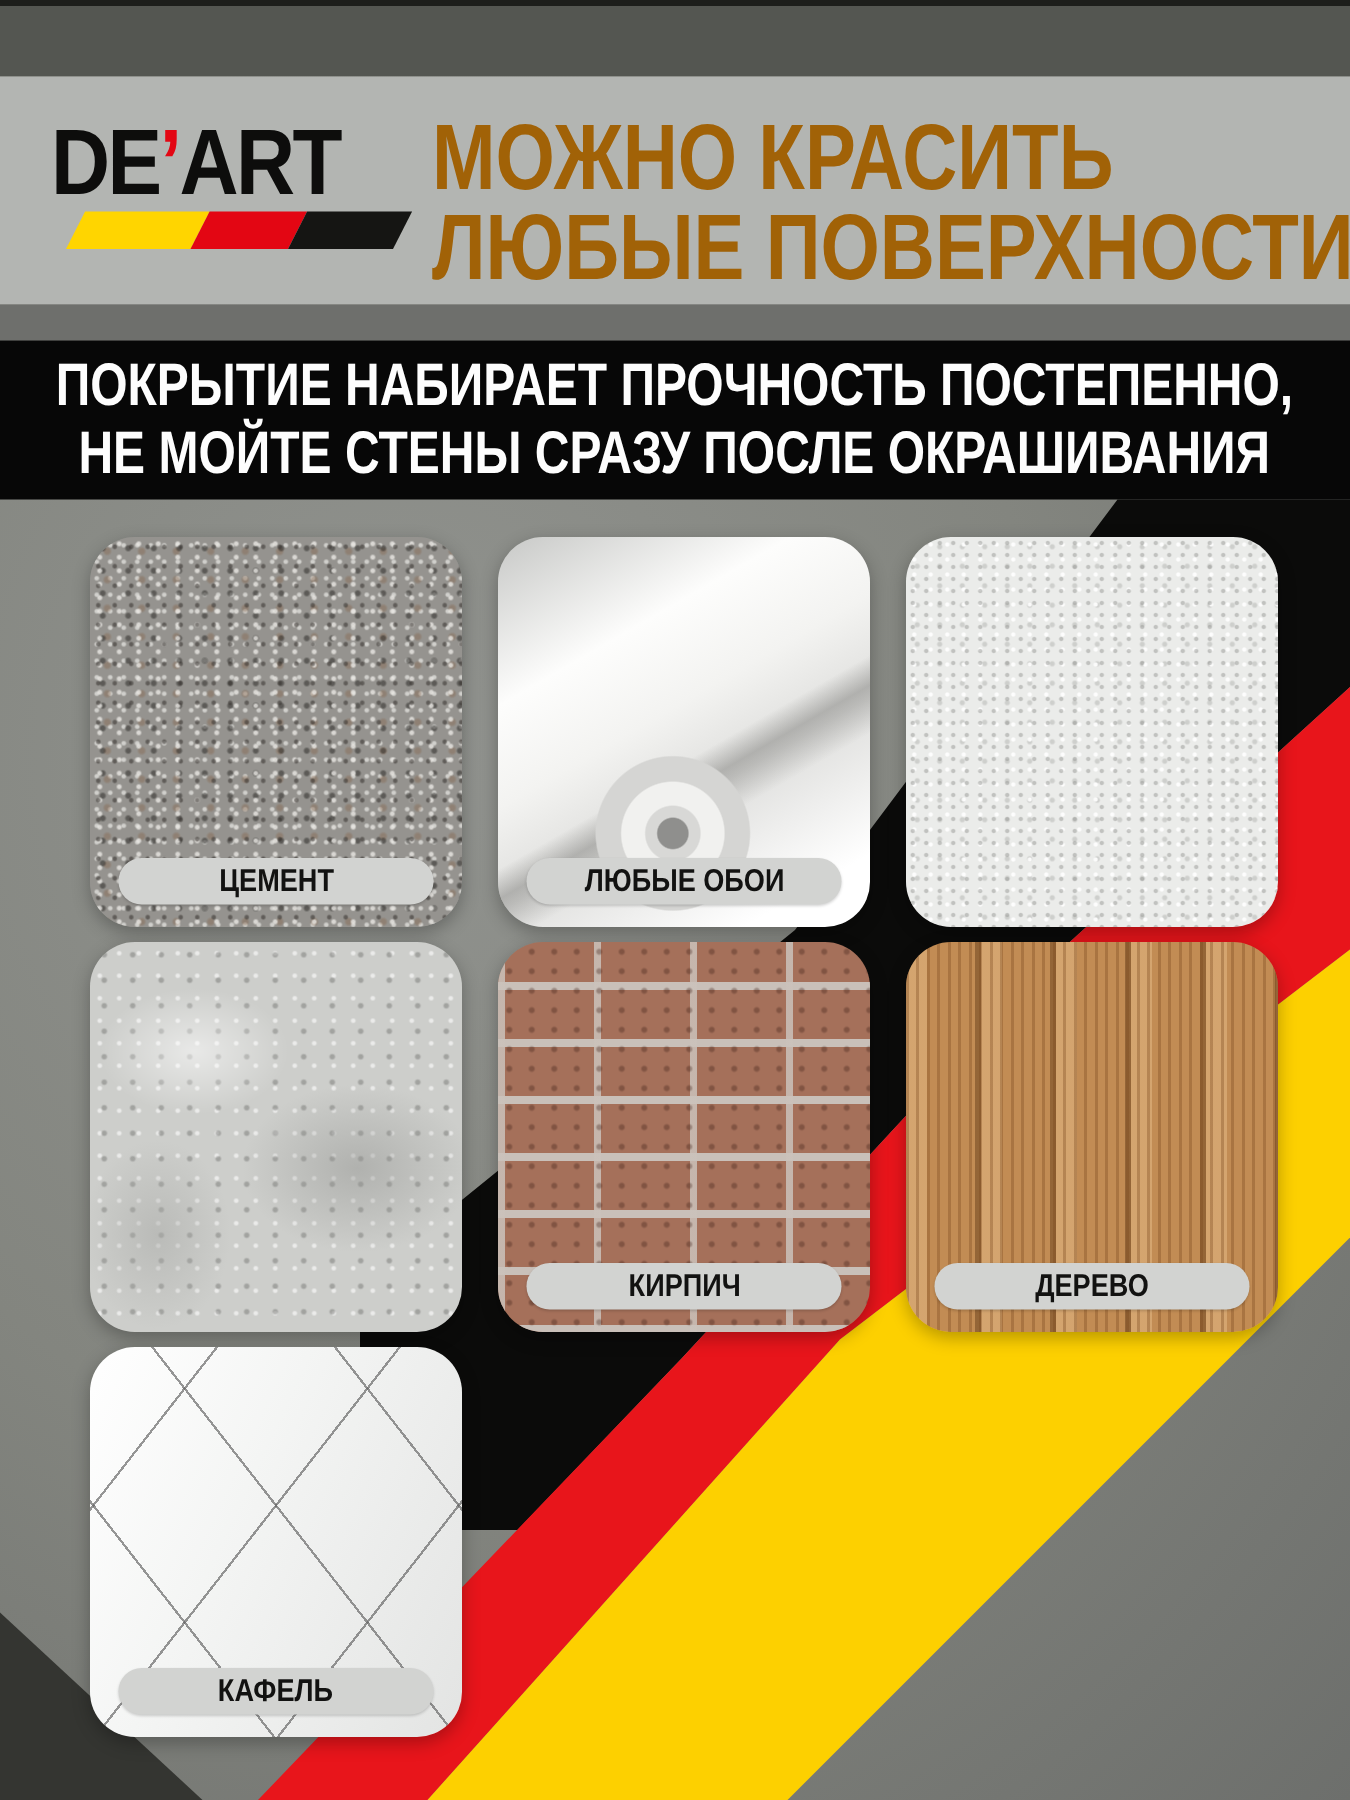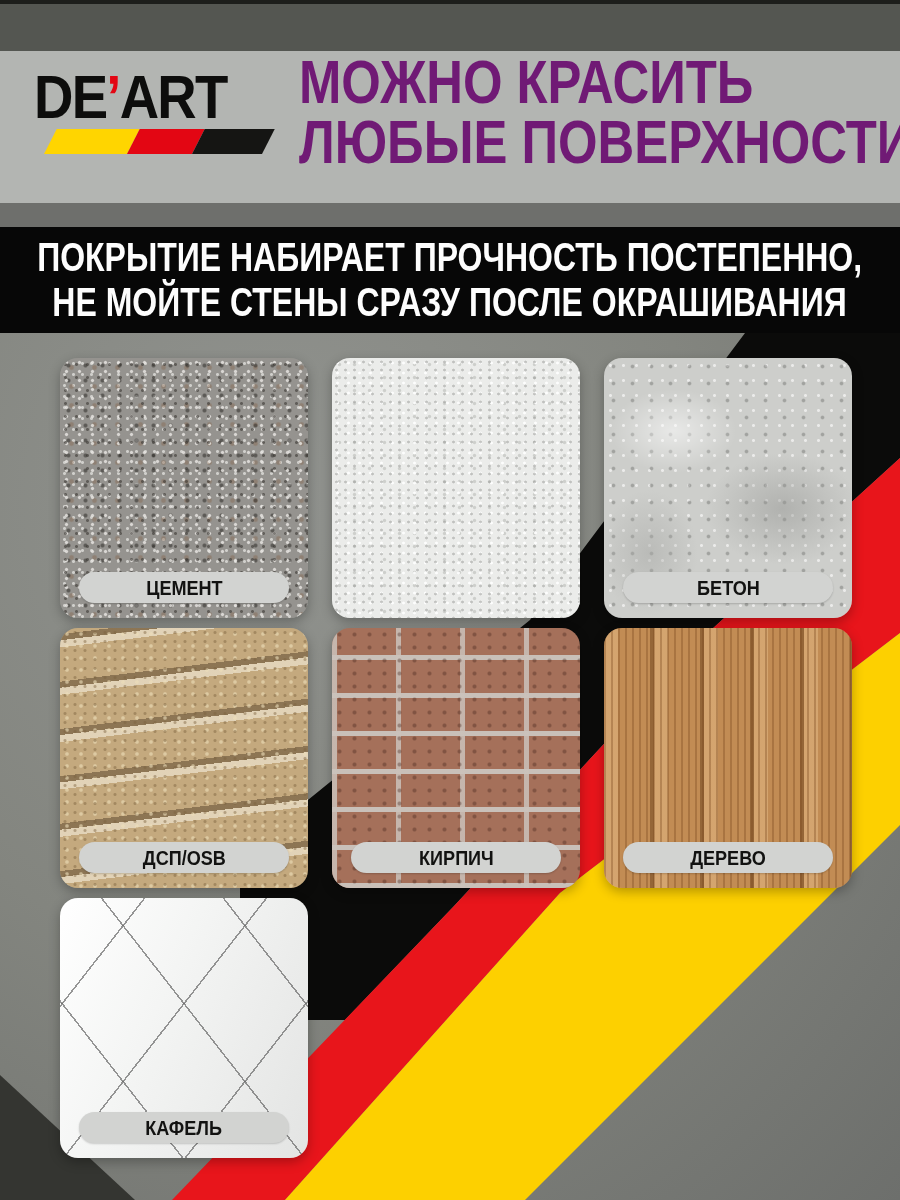--- a/index.html
+++ b/index.html
@@ -14,49 +14,49 @@
        background:radial-gradient(ellipse at 30% 42%, #91938f 0%, #83857f 48%, #6d6f6c 100%);}
   .abs{position:absolute;}
 
   
   .topline{left:0;top:0;width:900px;height:4px;background:#1d1e1b;}
   .darkband{left:0;top:4px;width:900px;height:47px;background:#545651;}
   .lightband{left:0;top:51px;width:900px;height:152px;background:#b3b5b2;}
   .midband{left:0;top:203px;width:900px;height:24px;background:#6e6f6c;}
 
   
-  .logo{left:34px;top:68px;width:240px;}
+  .logo{left:34px;top:80px;width:240px;}
   .logo-text{font-weight:bold;font-size:62px;line-height:58px;color:#0d0d0c;
              letter-spacing:-2px;transform:scaleX(.88);transform-origin:left center;white-space:nowrap;}
   .logo-text .apo{color:var(--c-brand_red);}
   .stripe{margin-top:3px;margin-left:10px;width:218px;height:25px;display:flex;
           transform:skewX(-27deg);transform-origin:left bottom;}
   .stripe .seg-y{width:38%;background:var(--c-brand_yellow);}
   .stripe .seg-r{width:30%;background:var(--c-brand_red);}
   .stripe .seg-b{width:32%;background:#151513;}
 
   
-  .title{left:288px;top:52px;width:600px;color:#701a75;font-weight:bold;margin-left:11px;}
+  .title{left:288px;top:76px;width:600px;color:#a16207;font-weight:bold;}
   .title .line{font-size:62px;line-height:60px;letter-spacing:0px;white-space:nowrap;
                transform:scaleX(.82);transform-origin:left center;}
 
   
   .banner{left:0;top:227px;width:900px;height:106px;background:#070707;
           display:flex;flex-direction:column;justify-content:center;align-items:center;}
   .banner .bline{color:#fdfdfd;font-weight:bold;font-size:40px;line-height:45px;white-space:nowrap;
                  transform:scaleX(.8);transform-origin:center;}
 
   
   .bands{left:0;top:0;width:900px;height:1200px;}
 
   
   .grid{left:48px;top:358px;width:804px;height:800px;display:grid;
         grid-template-columns:repeat(3,260px);grid-template-rows:repeat(3,260px);
         column-gap:12px;row-gap:10px;}
-  .tile{position:relative;border-radius:18px;overflow:hidden;
+  .tile{position:relative;border-radius:30px;overflow:hidden;
         box-shadow:0 4px 12px rgba(0,0,0,.28);margin-left:12px;}
   .photo{position:absolute;inset:0;}
   .pill{position:absolute;left:50%;bottom:15px;transform:translateX(-50%);
         width:210px;height:31px;border-radius:16px;background:var(--c-pill_bg);
         display:flex;align-items:center;justify-content:center;
         box-shadow:0 1px 2px rgba(0,0,0,.18);}
   .pill span{font-weight:bold;font-size:21px;color:#121211;white-space:nowrap;
              transform:scaleX(.86);transform-origin:center;}
   .tile:nth-child(9) .pill{background:rgba(238,239,237,.42);box-shadow:none;}
 
@@ -144,33 +144,30 @@
 </div>
 
 <div class="abs grid">
   <div class="tile">
     <div class="photo tx-cement"></div>
     <div class="pill">
         <span>ЦЕМЕНТ</span>
       </div>
   </div>
   <div class="tile">
+    <div class="photo tx-wallpaper"></div>
+    <div class="pill">
+        <span>ЛЮБЫЕ ОБОИ</span>
+      </div>
+  </div>
+  <div class="tile">
     <div class="photo tx-stucco"></div>
   </div>
   <div class="tile">
     <div class="photo tx-concrete"></div>
-    <div class="pill">
-        <span>БЕТОН</span>
-      </div>
-  </div>
-  <div class="tile">
-    <div class="photo tx-osb"></div>
-    <div class="pill">
-        <span>ДСП/OSB</span>
-      </div>
   </div>
   <div class="tile">
     <div class="photo tx-brick"></div>
     <div class="pill">
         <span>КИРПИЧ</span>
       </div>
   </div>
   <div class="tile">
     <div class="photo tx-wood"></div>
     <div class="pill">

